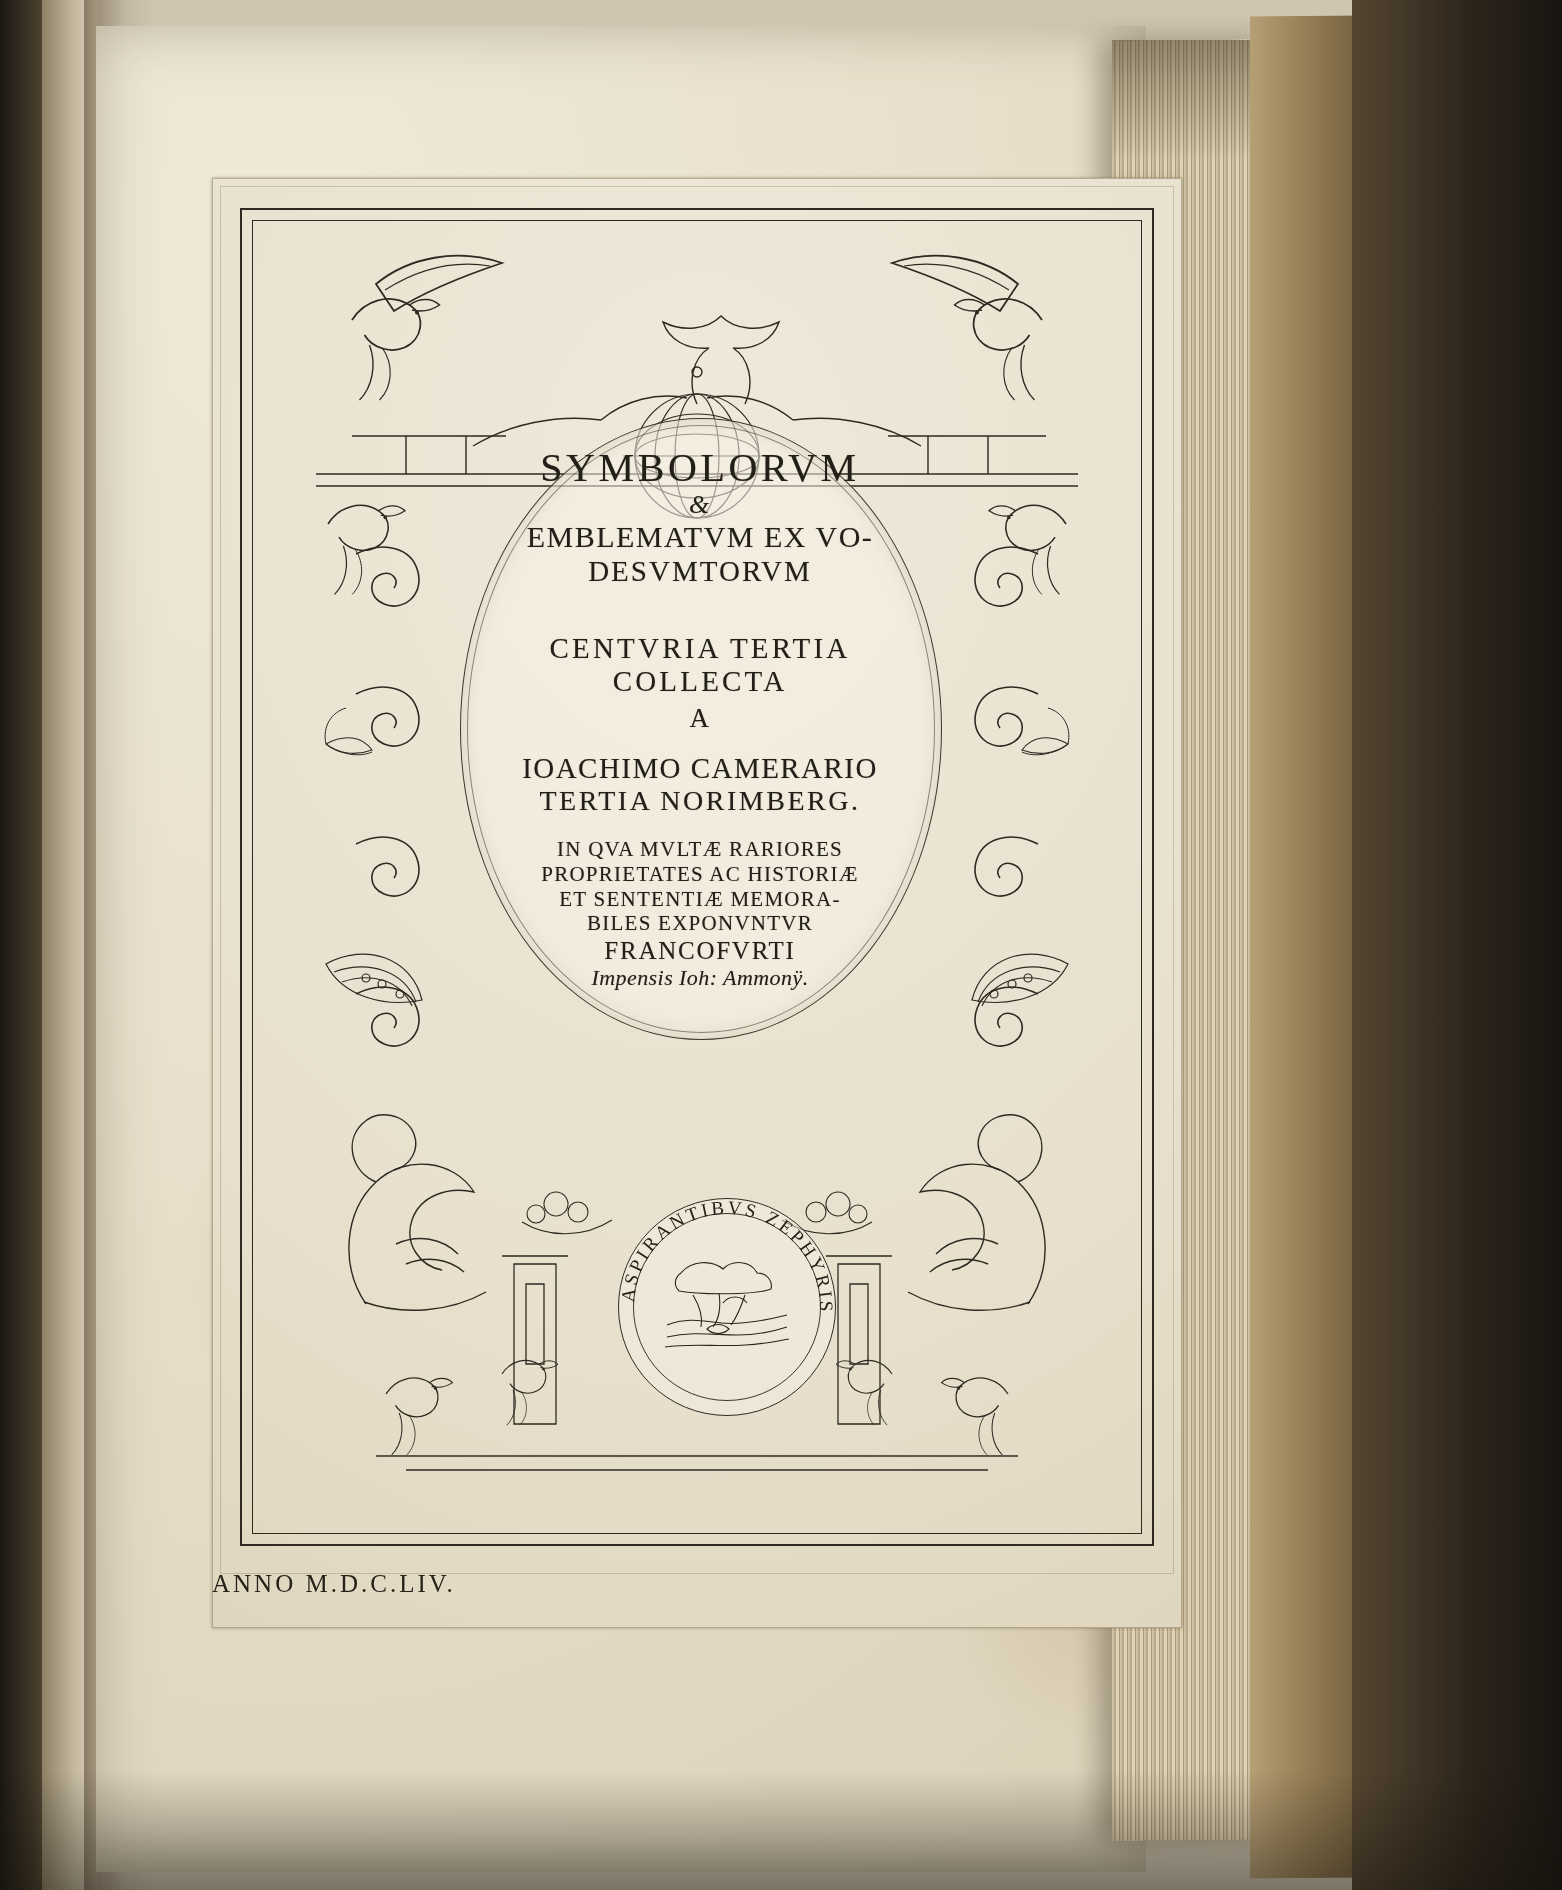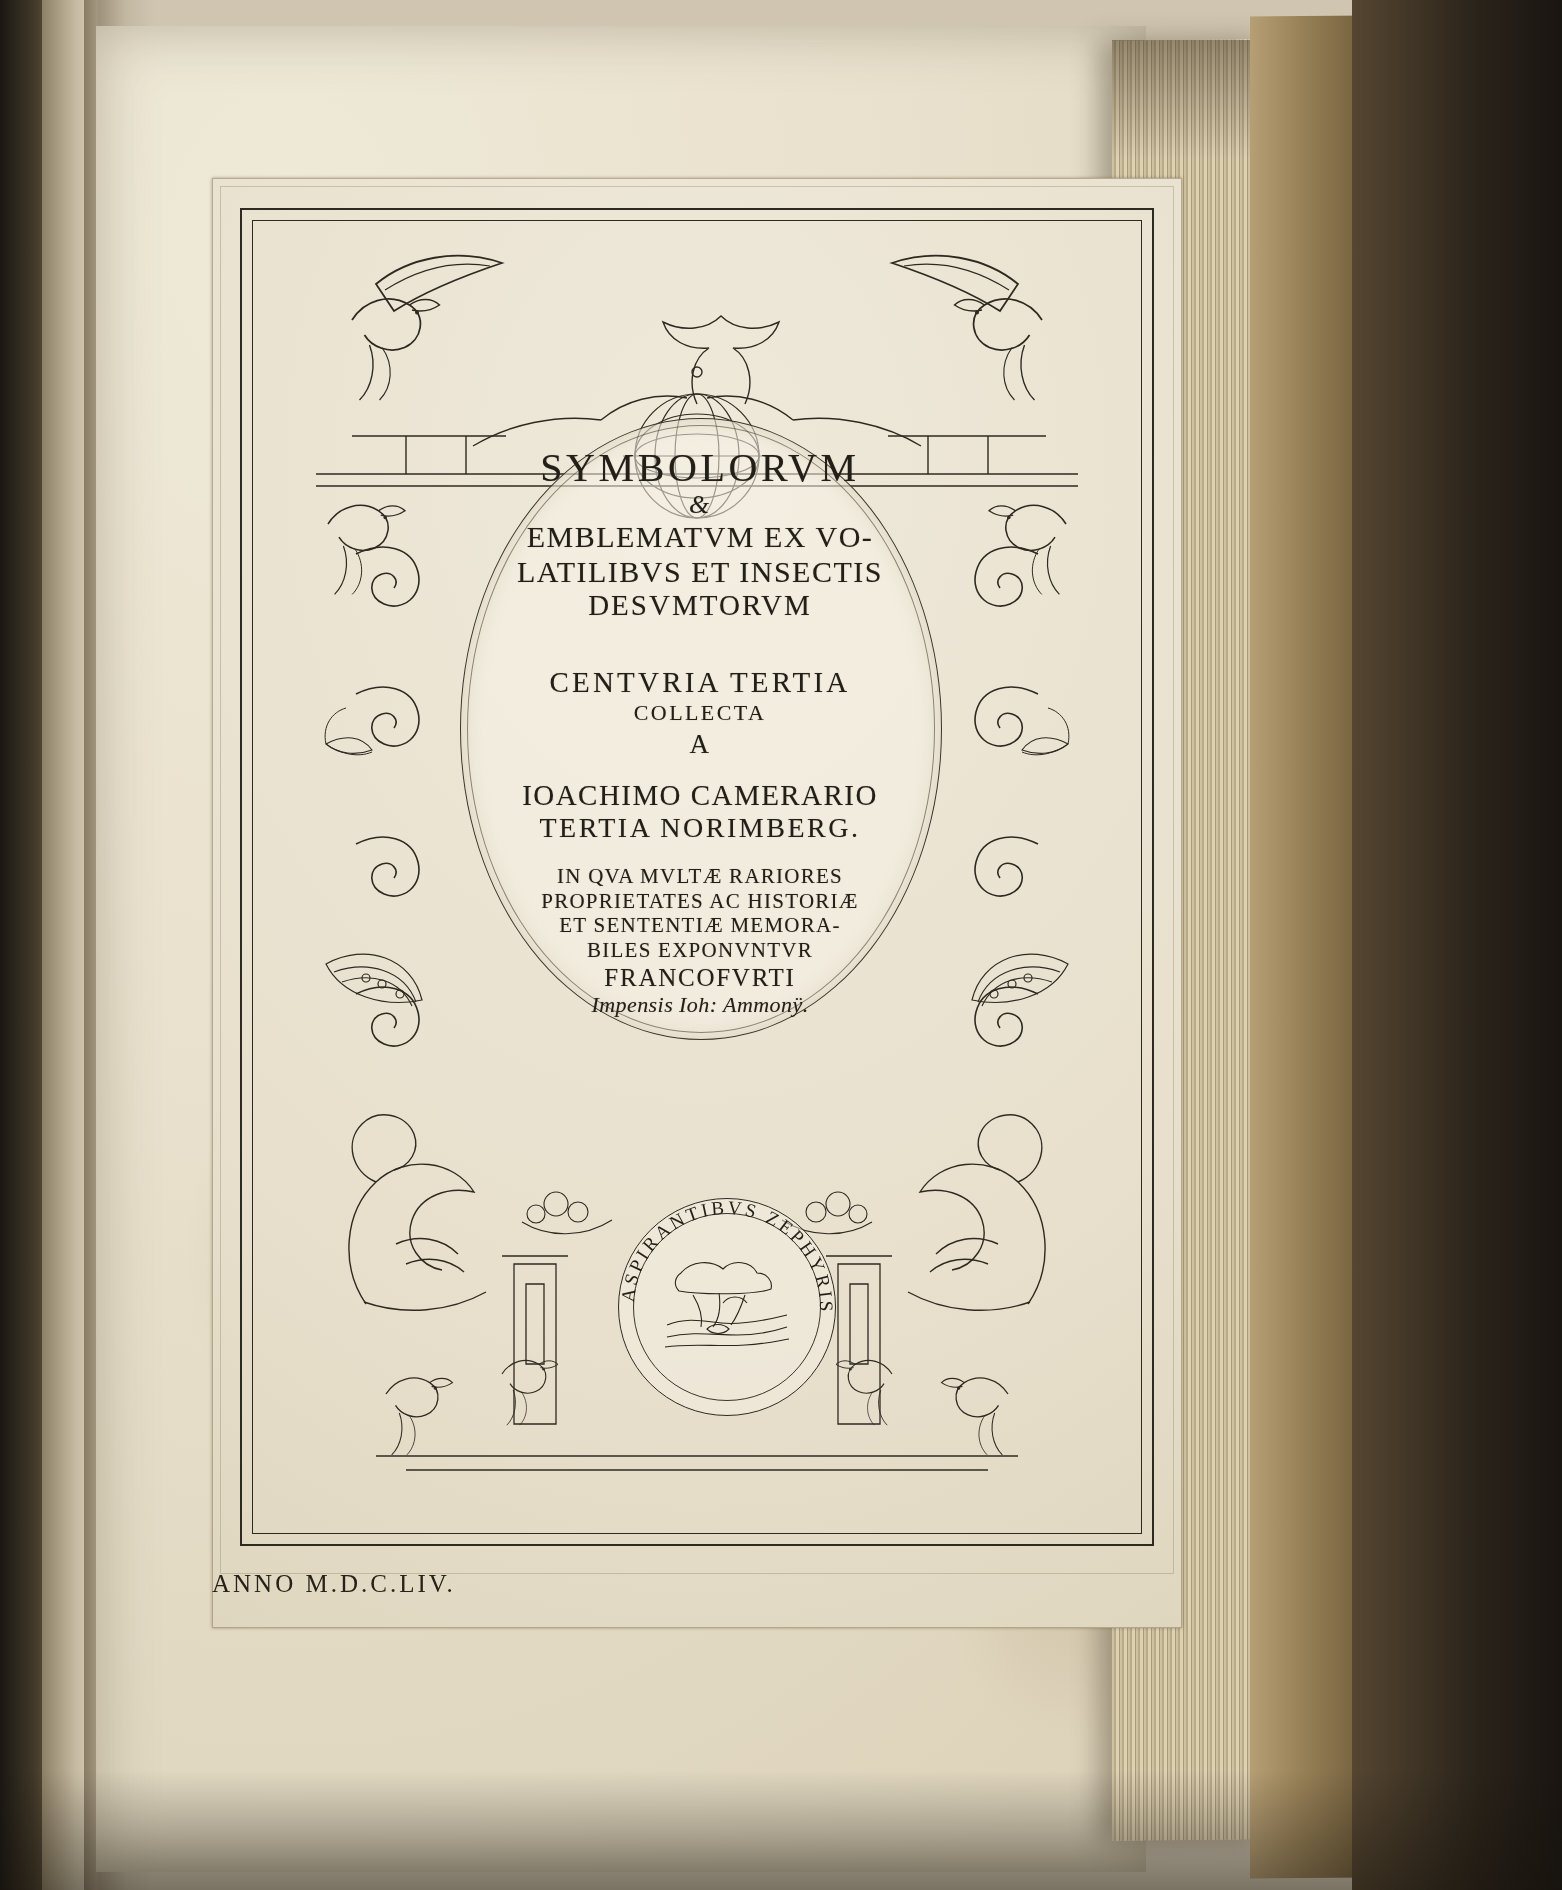--- a/index.html
+++ b/index.html
@@ -164,21 +164,21 @@
     line-height: 1.08;
     margin: 0 0 2px 0;
     text-shadow: 0 0 1px rgba(40,34,24,0.35);
   }
   .l-sym  { font-size: 40px; letter-spacing: 0.09em; }
   .l-amp  { font-size: 26px; font-style: italic; margin: 0 0 2px 0;}
   .l-em1  { font-size: 30px; letter-spacing: 0.05em; }
   .l-em2  { font-size: 30px; letter-spacing: 0.05em; }
   .l-des  { font-size: 29px; letter-spacing: 0.07em; }
   .l-cen  { font-size: 29px; letter-spacing: 0.11em; margin-top: 46px; }
-  .l-col  { font-size: 22px; letter-spacing: 0.11em; }
+  .l-col  { font-size: 29px; letter-spacing: 0.11em; }
   .l-a    { font-size: 27px; margin-top: 6px; }
   .l-ioa  { font-size: 29px; letter-spacing: 0.05em; margin-top: 20px;}
   .l-med  { font-size: 28px; letter-spacing: 0.09em; }
   .sub {
     margin-top: 22px;
     font-size: 21px;
     letter-spacing: 0.045em;
     line-height: 1.16;
   }
   .l-fra { font-size: 25px; letter-spacing: 0.07em; }
@@ -419,21 +419,20 @@
     </div>
 
     <div class="cartouche">
       <div class="cartouche-inner"></div>
     </div>
 
     <div class="title-block">
       <p class="t-line l-sym">SYMBOLORVM</p>
       <p class="t-line l-amp">&amp;</p>
       <p class="t-line l-em1">EMBLEMATVM EX VO-</p>
-      <p class="t-line l-em2">LATILIBVS ET INSECTIS</p>
       <p class="t-line l-des">DESVMTORVM</p>
       <p class="t-line l-cen">CENTVRIA  TERTIA</p>
       <p class="t-line l-col">COLLECTA</p>
       <p class="t-line l-a">A</p>
       <p class="t-line l-ioa">IOACHIMO CAMERARIO</p>
       <p class="t-line l-med">TERTIA  NORIMBERG.</p>
 
       <div class="sub">
         <p class="t-line">IN QVA MVLTÆ RARIORES</p>
         <p class="t-line">PROPRIETATES AC HISTORIÆ</p>

